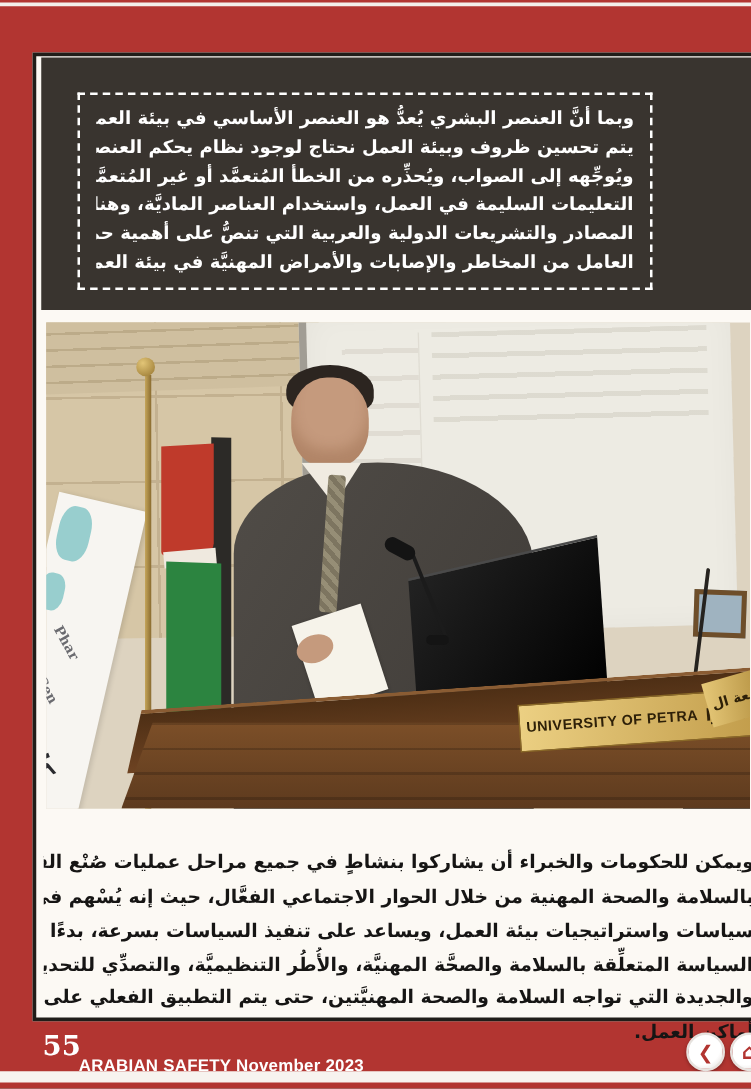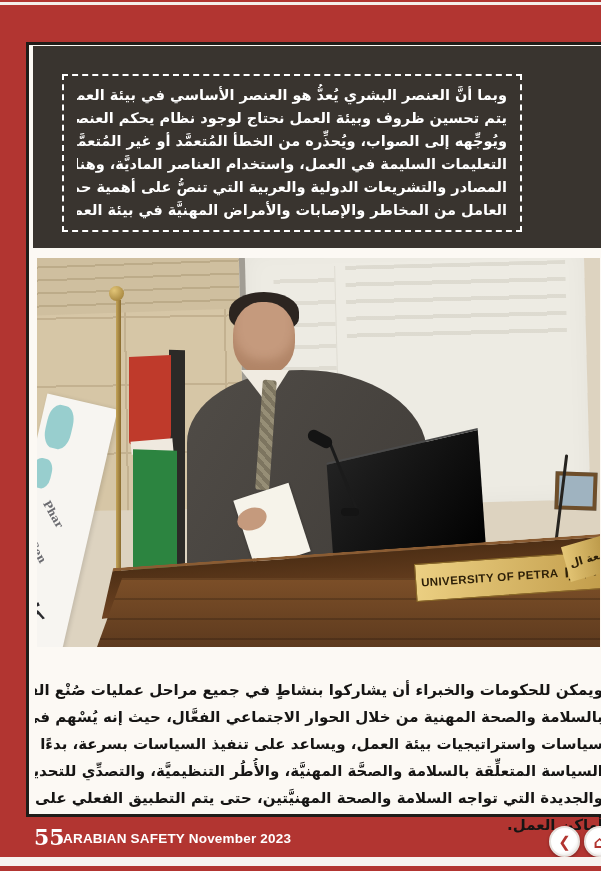--- a/index.html
+++ b/index.html
@@ -195,21 +195,21 @@
   }
   .body-line.last{ text-align-last:right; }
 
   
   .footer{ position:absolute; left:0; top:822px; width:100%; height:36px;text-decoration:underline; }
   .page-num{
     position:absolute; left:34px; top:2px; color:#ffffff; font-weight:bold;
     font-size:22px; font-family:"DejaVu Serif", serif;
   }
   .footer-title{
-    position:absolute; left:63px; top:9px; color:#ffffff; font-weight:bold;
+    position:absolute; left:63px; top:23px; color:#ffffff; font-weight:bold;
     font-size:13.5px; font-family:"Liberation Sans", sans-serif; letter-spacing:0.2px;
   }
   .nav-btn{
     position:absolute; top:4px; width:31px; height:31px; border-radius:50%;
     background:radial-gradient(circle at 40% 35%, #ffffff 60%, #dcd8d4);
     border:2px solid #e6e2de; box-shadow:0 1px 3px rgba(0,0,0,0.35);
     display:flex; align-items:center; justify-content:center;
     color:#b23531; font-weight:bold; cursor:pointer;
   }
   .nav-prev{ left:549px; font-size:15px; }

